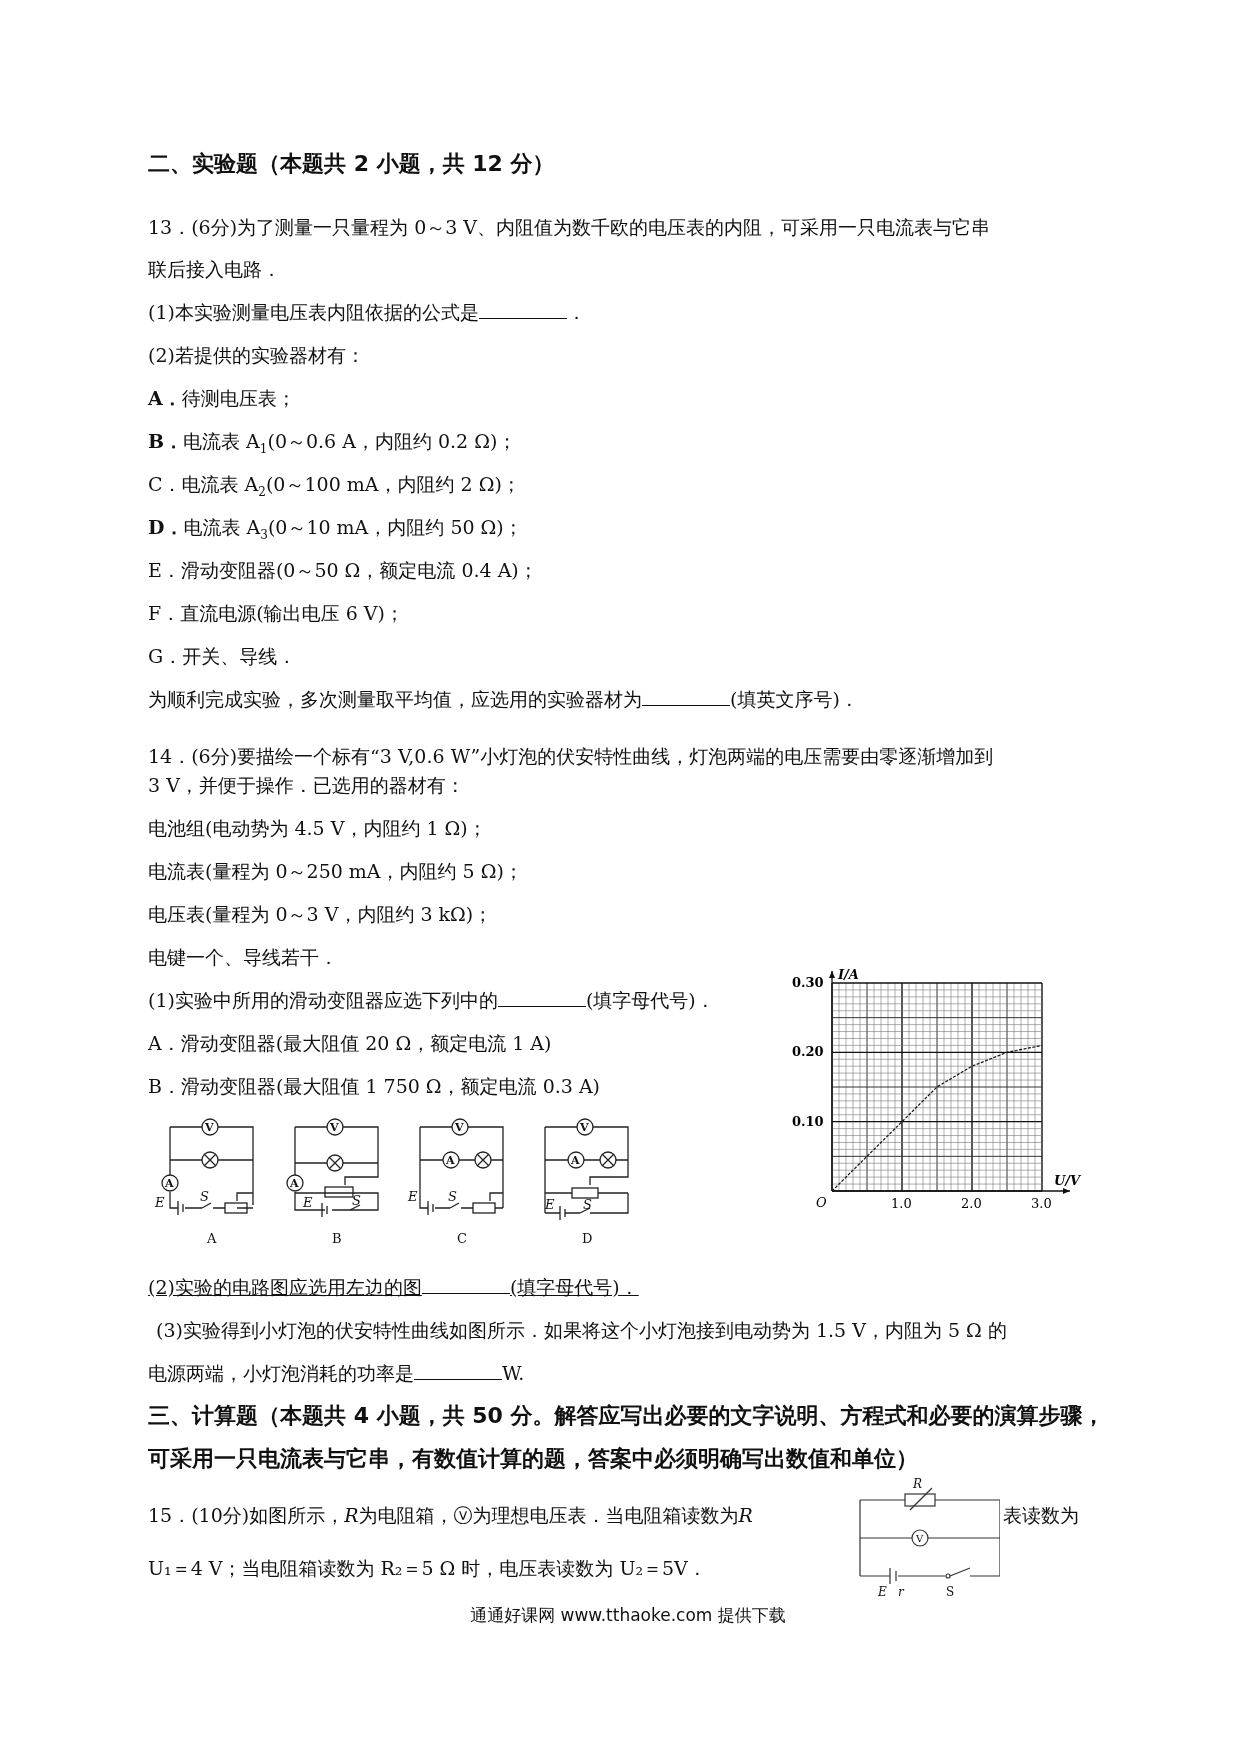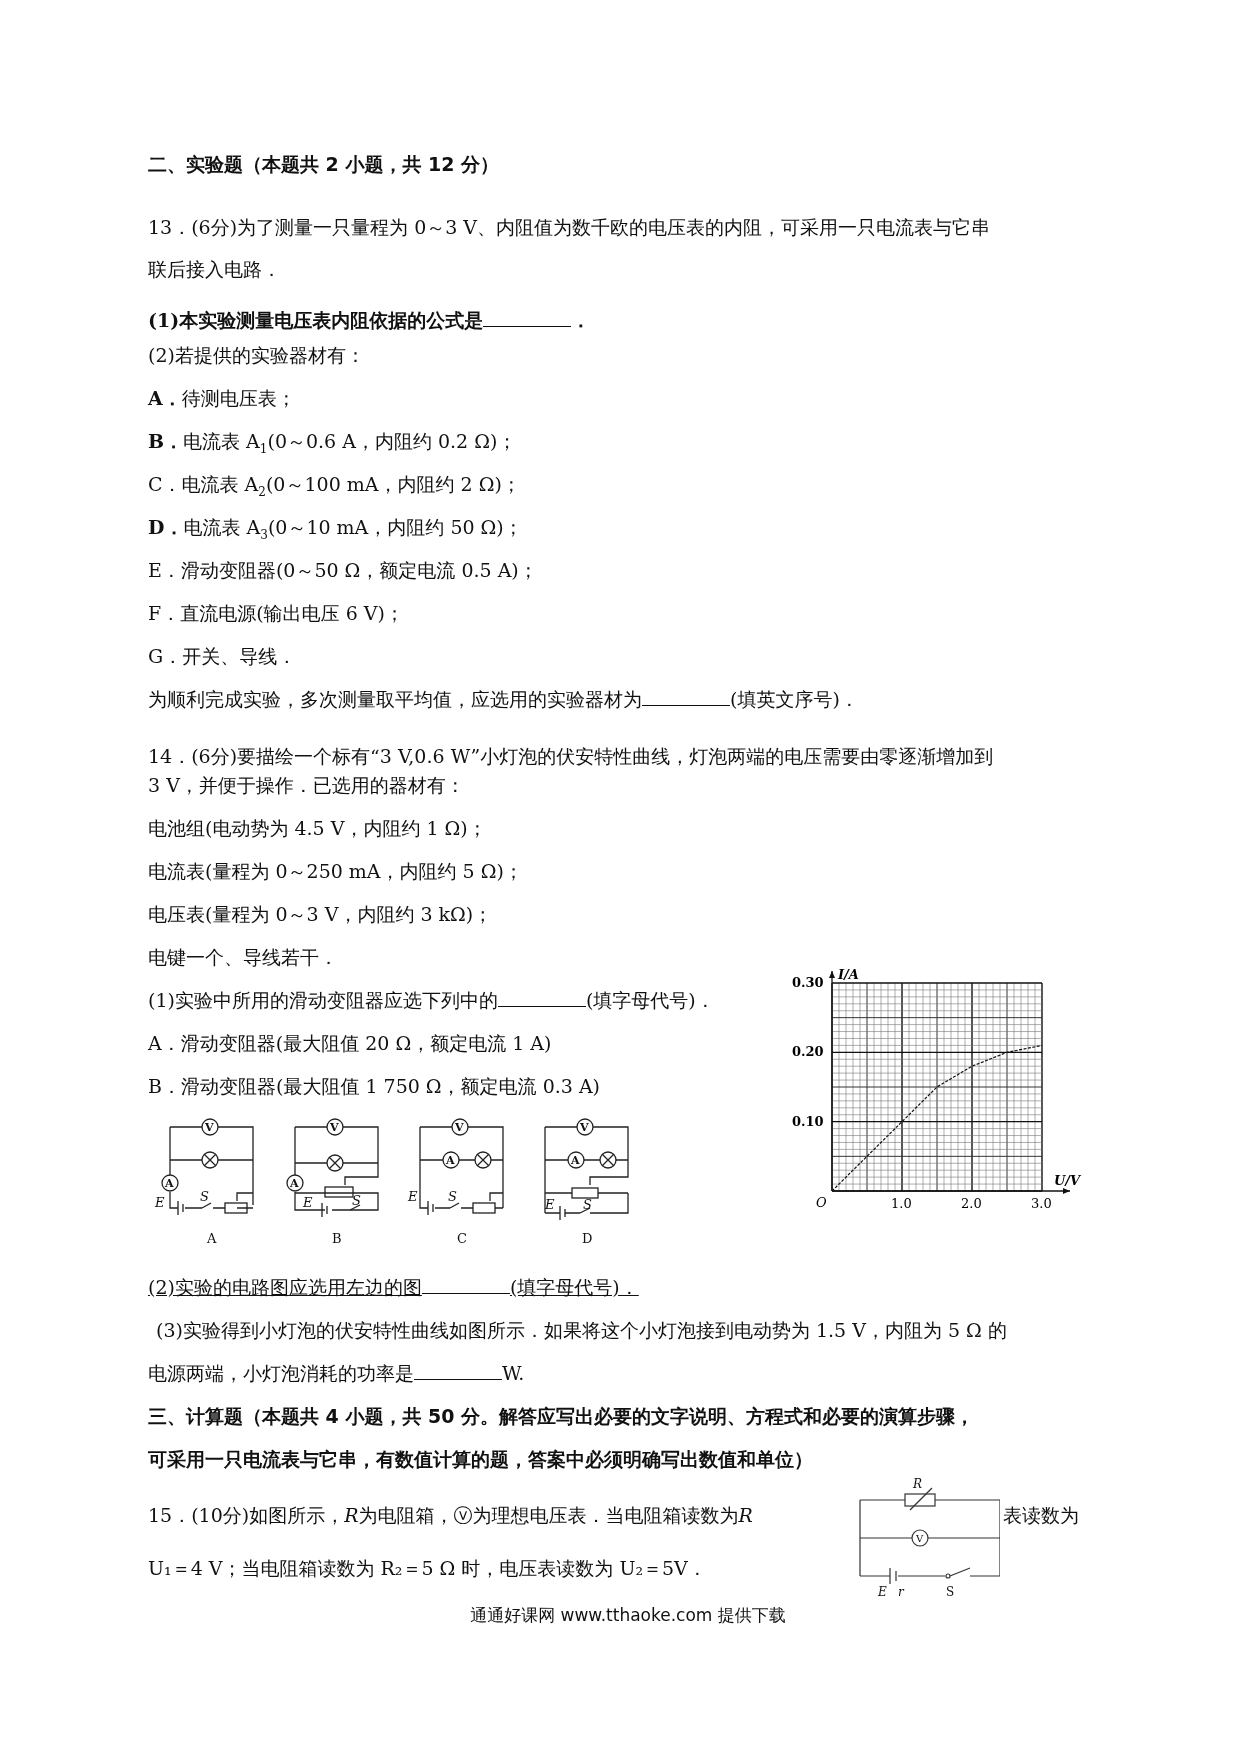--- a/index.html
+++ b/index.html
@@ -1,52 +1,52 @@
 <!DOCTYPE html>
 <html><head>
 <meta charset="utf-8">
 <style>
   html, body { margin:0; padding:0; background:#fff; }
   body { width:1240px; height:1754px; position:relative; overflow:hidden;
          font-family:"DejaVu Serif","Liberation Serif",serif; color:#111; }
   .line { position:absolute; left:148px; font-size:19px; white-space:nowrap; line-height:24px; }
-  .bold { font-weight:bold; font-family:"DejaVu Sans","Liberation Sans",sans-serif; font-size:19px; }
+  .bold { font-weight:bold; font-family:"DejaVu Sans","Liberation Sans",sans-serif; font-size:22px; }
   .blank { display:inline-block; width:88px; border-bottom:1.5px solid #111; height:18px; vertical-align:baseline; }
   sub { font-size:12px; }
   #chart { position:absolute; left:790px; top:965px; }
   #circuits { position:absolute; left:145px; top:1115px; }
   #q15fig { position:absolute; left:850px; top:1478px; }
   .footer { position:absolute; left:8px; width:1240px; top:1604px; text-align:center;
             font-family:"DejaVu Sans","Liberation Sans",sans-serif; font-size:17px; }
 </style>
 </head>
 <body>
 
 <div class="line bold" style="top:152px;">二、实验题（本题共 2 小题，共 12 分）</div>
 
 <div class="line" style="top:215px;">13．(6分)为了测量一只量程为 0～3 V、内阻值为数千欧的电压表的内阻，可采用一只电流表与它串</div>
 <div class="line" style="top:257px;">联后接入电路．</div>
-<div class="line" style="top:308px;font-weight:bold;">
+<div class="line" style="top:300px;">
   <span>(1)本实验测量电压表内阻依据的公式是</span><span class="blank"></span><span>．</span>
 </div>
 <div class="line" style="top:343px;">(2)若提供的实验器材有：</div>
 <div class="line" style="top:386px;">
   <b>A．</b><span>待测电压表；</span>
 </div>
 <div class="line" style="top:429px;">
   <b>B．</b><span>电流表 A</span><sub>1</sub><span>(0～0.6 A，内阻约 0.2 Ω)；</span>
 </div>
 <div class="line" style="top:472px;">
   <span>C．</span><span>电流表 A</span><sub>2</sub><span>(0～100 mA，内阻约 2 Ω)；</span>
 </div>
 <div class="line" style="top:515px;">
   <b>D．</b><span>电流表 A</span><sub>3</sub><span>(0～10 mA，内阻约 50 Ω)；</span>
 </div>
 <div class="line" style="top:558px;">
-  <span>E．</span><span>滑动变阻器(0～50 Ω，额定电流 0.5 A)；</span>
+  <span>E．</span><span>滑动变阻器(0～50 Ω，额定电流 0.4 A)；</span>
 </div>
 <div class="line" style="top:601px;">
   <span>F．</span><span>直流电源(输出电压 6 V)；</span>
 </div>
 <div class="line" style="top:644px;">
   <span>G．</span><span>开关、导线．</span>
 </div>
 <div class="line" style="top:687px;">
   <span>为顺利完成实验，多次测量取平均值，应选用的实验器材为</span><span class="blank"></span><span>(填英文序号)．</span>
 </div>

